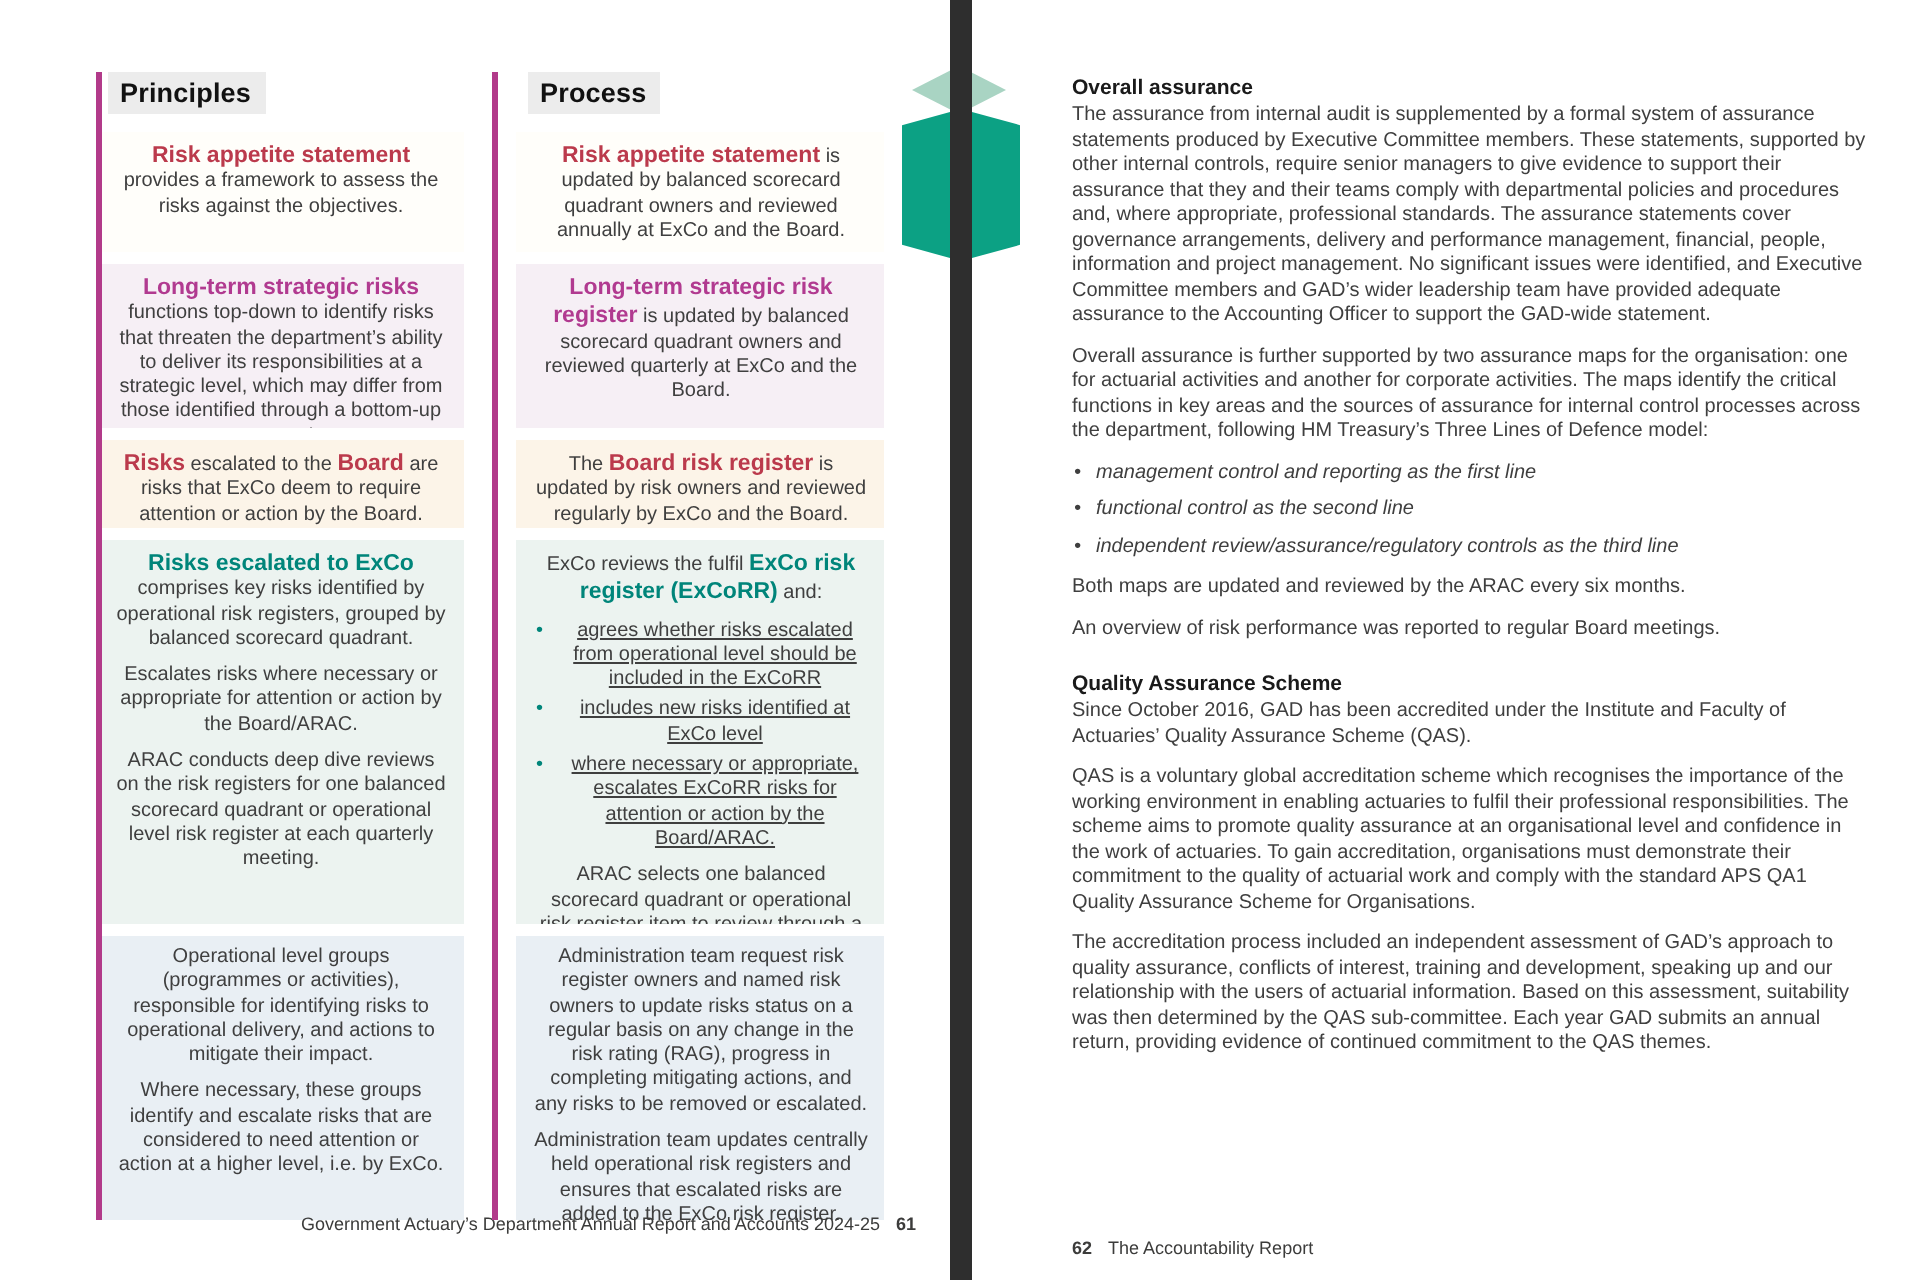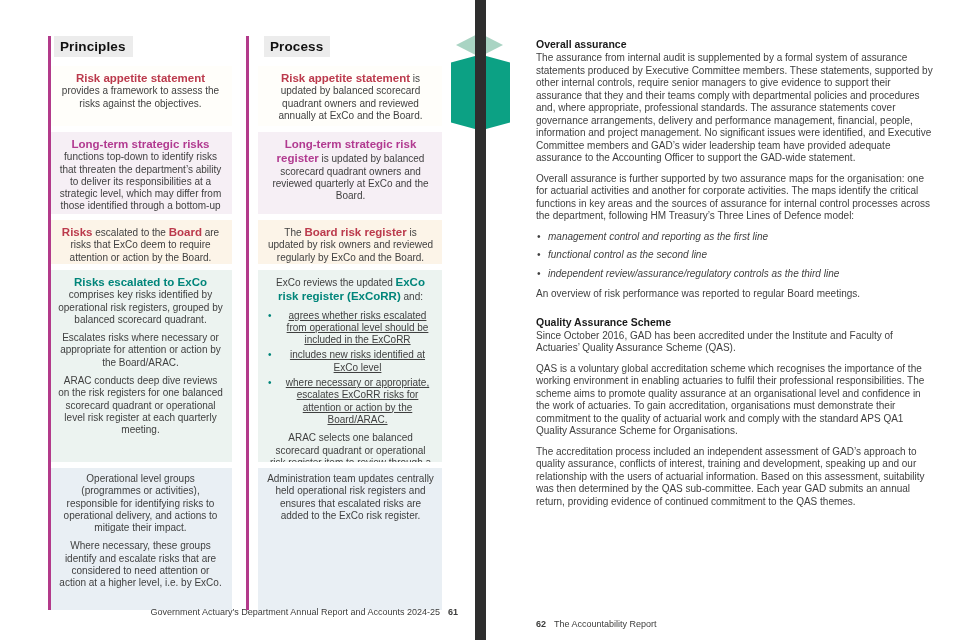--- a/index.html
+++ b/index.html
@@ -124,47 +124,49 @@
   <div class="blk bg-3">
     <p><span>The </span><span class="h-red">Board risk register</span><span> is updated by risk owners and reviewed regularly by ExCo and the Board.</span></p>
   </div>
 
   <div class="blk bg-4">
     <p><span class="h-teal">Risks escalated to ExCo</span><span> comprises key risks identified by operational risk registers, grouped by balanced scorecard quadrant.</span></p>
     <p>Escalates risks where necessary or appropriate for attention or action by the Board/ARAC.</p>
     <p>ARAC conducts deep dive reviews on the risk registers for one balanced scorecard quadrant or operational level risk register at each quarterly meeting.</p>
   </div>
   <div class="blk bg-4">
-    <p><span>ExCo reviews the updated </span><span class="h-teal">ExCo risk register (ExCoRR)</span><span> and:</span></p>
+    <p><span>ExCo reviews the fulfil </span><span class="h-teal">ExCo risk register (ExCoRR)</span><span> and:</span></p>
     <ul>
       <li>agrees whether risks escalated from operational level should be included in the ExCoRR</li>
       <li>includes new risks identified at ExCo level</li>
       <li>where necessary or appropriate, escalates ExCoRR risks for attention or action by the Board/ARAC.</li>
     </ul>
     <p>ARAC selects one balanced scorecard quadrant or operational risk register item to review through a deep dive at each quarterly meeting.</p>
   </div>
 
   <div class="blk bg-5">
     <p>Operational level groups (programmes or activities), responsible for identifying risks to operational delivery, and actions to mitigate their impact.</p>
     <p>Where necessary, these groups identify and escalate risks that are considered to need attention or action at a higher level, i.e. by ExCo.</p>
   </div>
   <div class="blk bg-5">
+    <p>Administration team request risk register owners and named risk owners to update risks status on a regular basis on any change in the risk rating (RAG), progress in completing mitigating actions, and any risks to be removed or escalated.</p>
     <p>Administration team updates centrally held operational risk registers and ensures that escalated risks are added to the ExCo risk register.</p>
   </div>
 </div>
 
 <div class="rp">
   <h3>Overall assurance</h3>
   <p>The assurance from internal audit is supplemented by a formal system of assurance statements produced by Executive Committee members. These statements, supported by other internal controls, require senior managers to give evidence to support their assurance that they and their teams comply with departmental policies and procedures and, where appropriate, professional standards. The assurance statements cover governance arrangements, delivery and performance management, financial, people, information and project management. No significant issues were identified, and Executive Committee members and GAD’s wider leadership team have provided adequate assurance to the Accounting Officer to support the GAD-wide statement.</p>
   <p>Overall assurance is further supported by two assurance maps for the organisation: one for actuarial activities and another for corporate activities. The maps identify the critical functions in key areas and the sources of assurance for internal control processes across the department, following HM Treasury’s Three Lines of Defence model:</p>
   <ul>
     <li>management control and reporting as the first line</li>
     <li>functional control as the second line</li>
     <li>independent review/assurance/regulatory controls as the third line</li>
   </ul>
+  <p>Both maps are updated and reviewed by the ARAC every six months.</p>
   <p>An overview of risk performance was reported to regular Board meetings.</p>
   <h3 class="second">Quality Assurance Scheme</h3>
   <p>Since October 2016, GAD has been accredited under the Institute and Faculty of Actuaries’ Quality Assurance Scheme (QAS).</p>
   <p>QAS is a voluntary global accreditation scheme which recognises the importance of the working environment in enabling actuaries to fulfil their professional responsibilities. The scheme aims to promote quality assurance at an organisational level and confidence in the work of actuaries. To gain accreditation, organisations must demonstrate their commitment to the quality of actuarial work and comply with the standard APS QA1 Quality Assurance Scheme for Organisations.</p>
   <p>The accreditation process included an independent assessment of GAD’s approach to quality assurance, conflicts of interest, training and development, speaking up and our relationship with the users of actuarial information. Based on this assessment, suitability was then determined by the QAS sub-committee. Each year GAD submits an annual return, providing evidence of continued commitment to the QAS themes.</p>
 </div>
 
 <div class="footer-left">
   <span>Government Actuary’s Department Annual Report and Accounts 2024-25</span><span class="pnum">61</span>
 </div>

